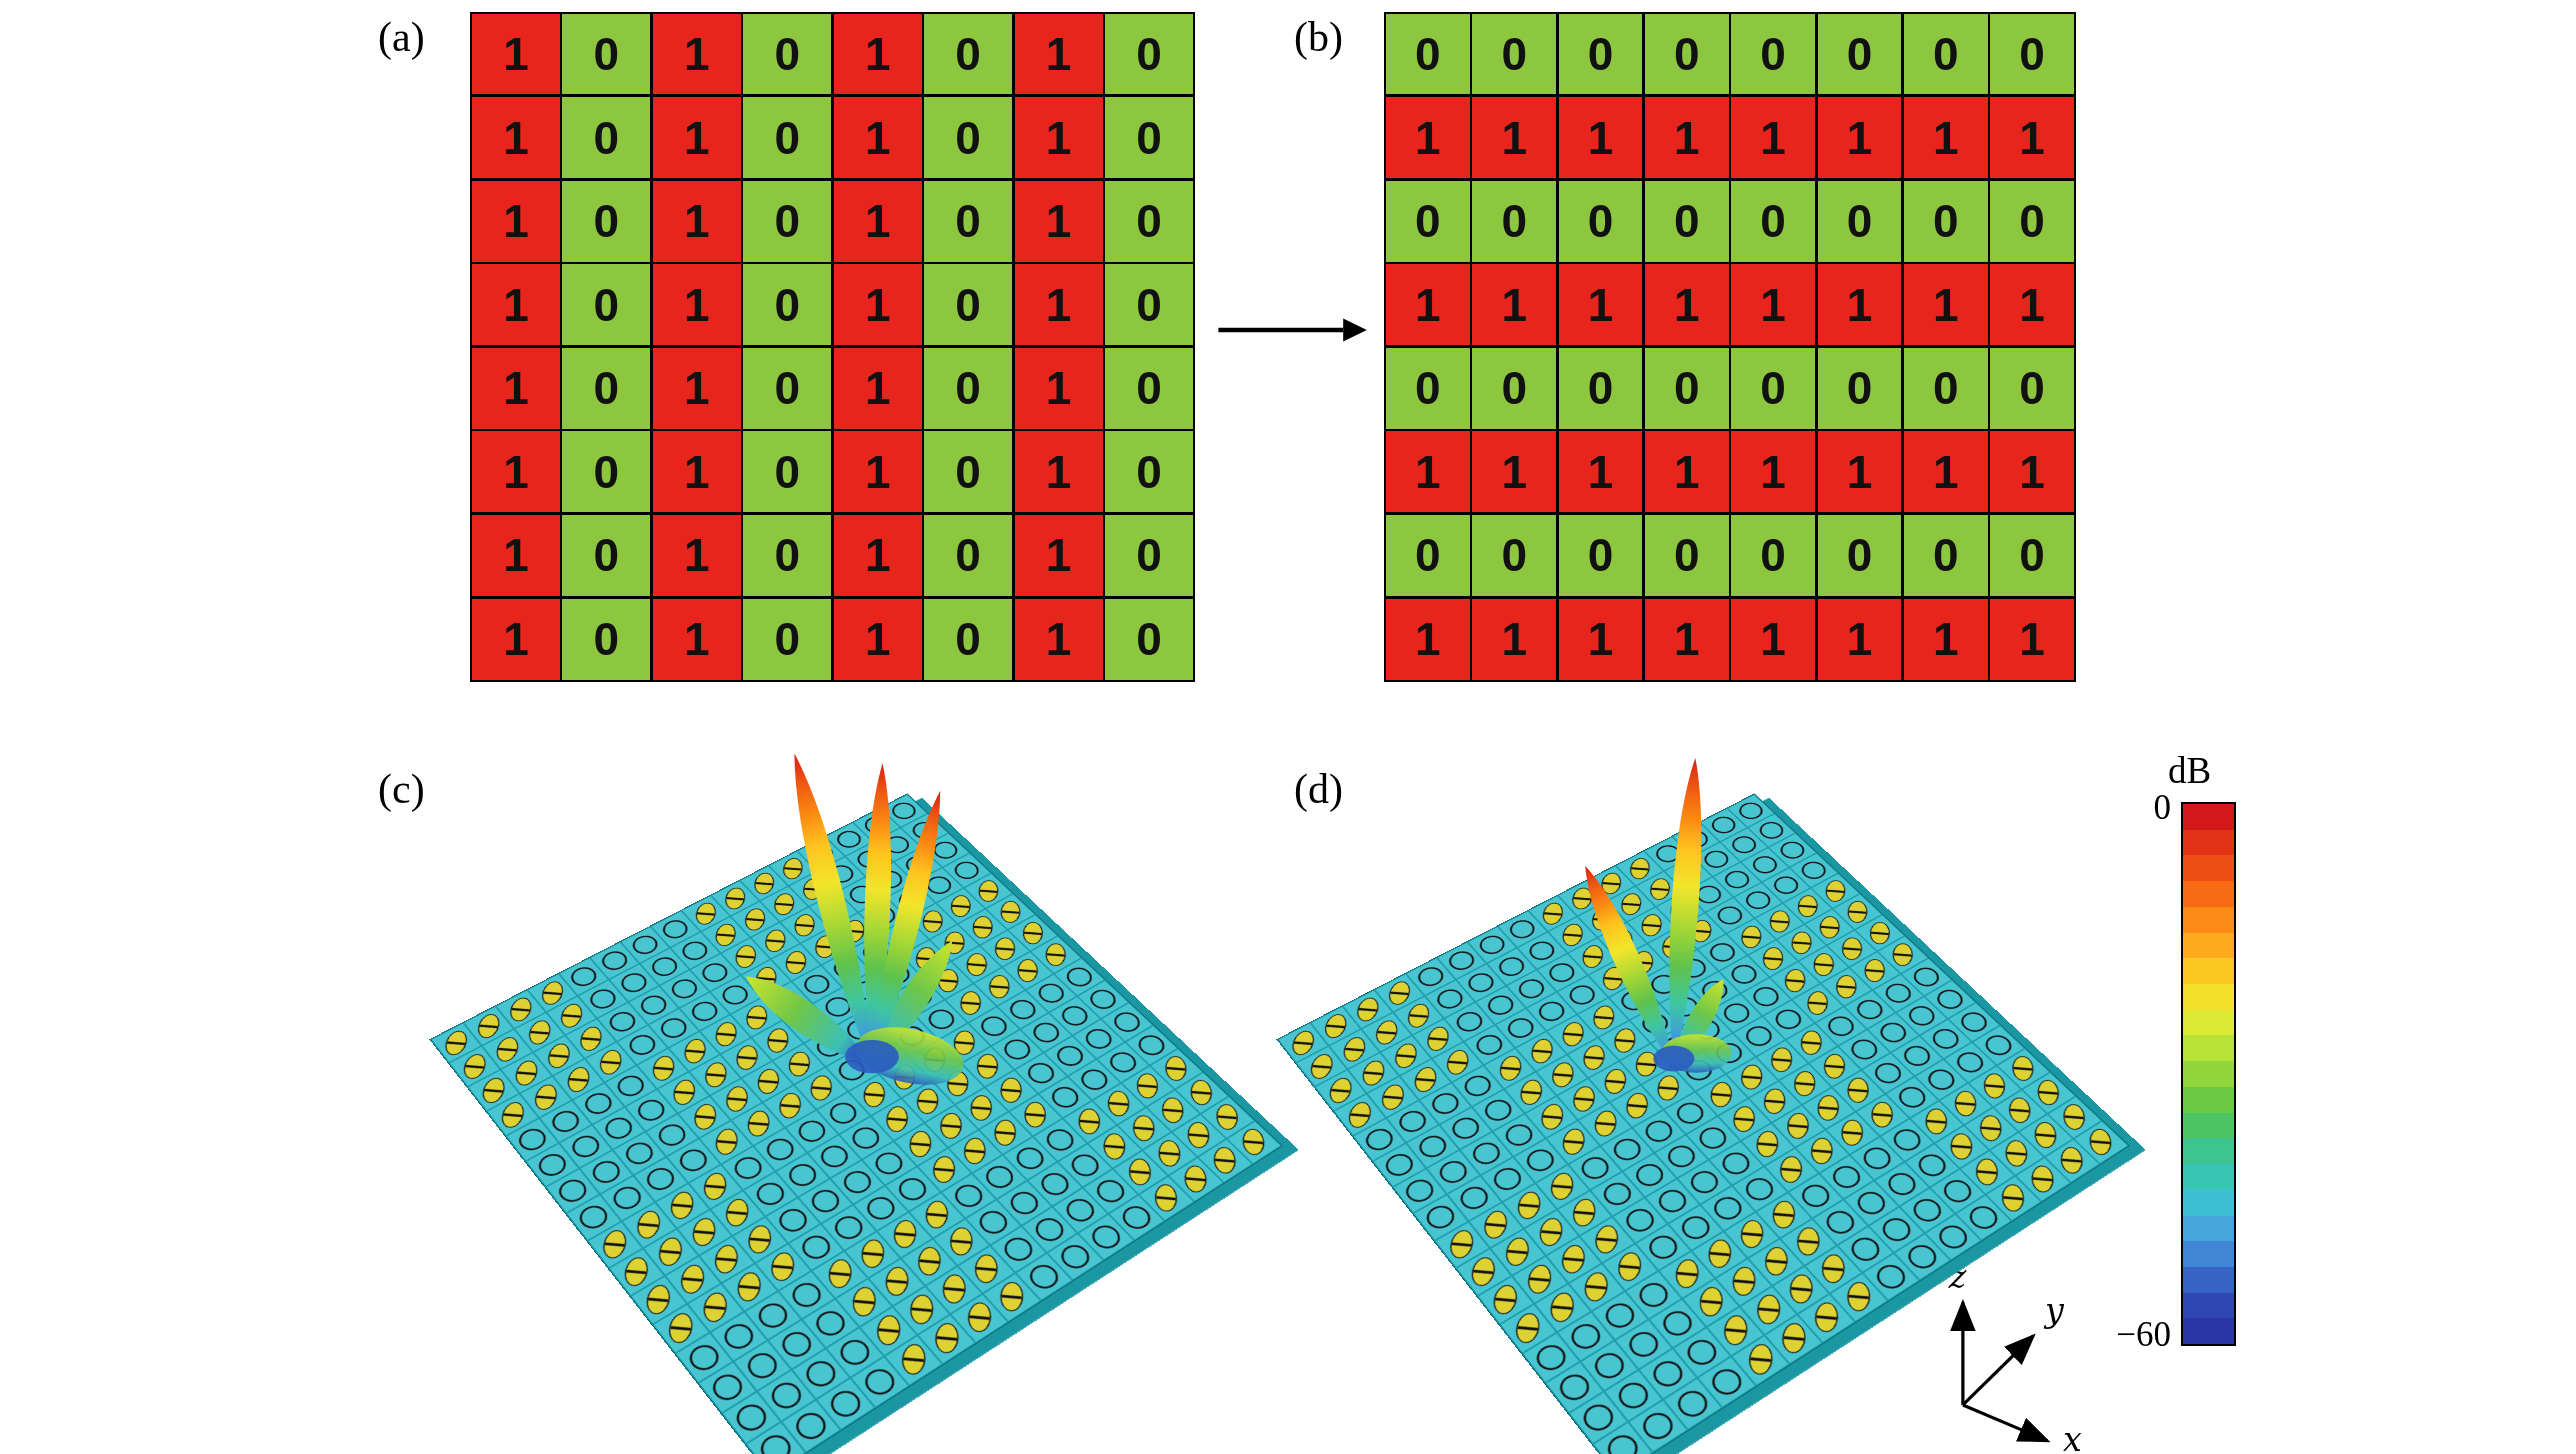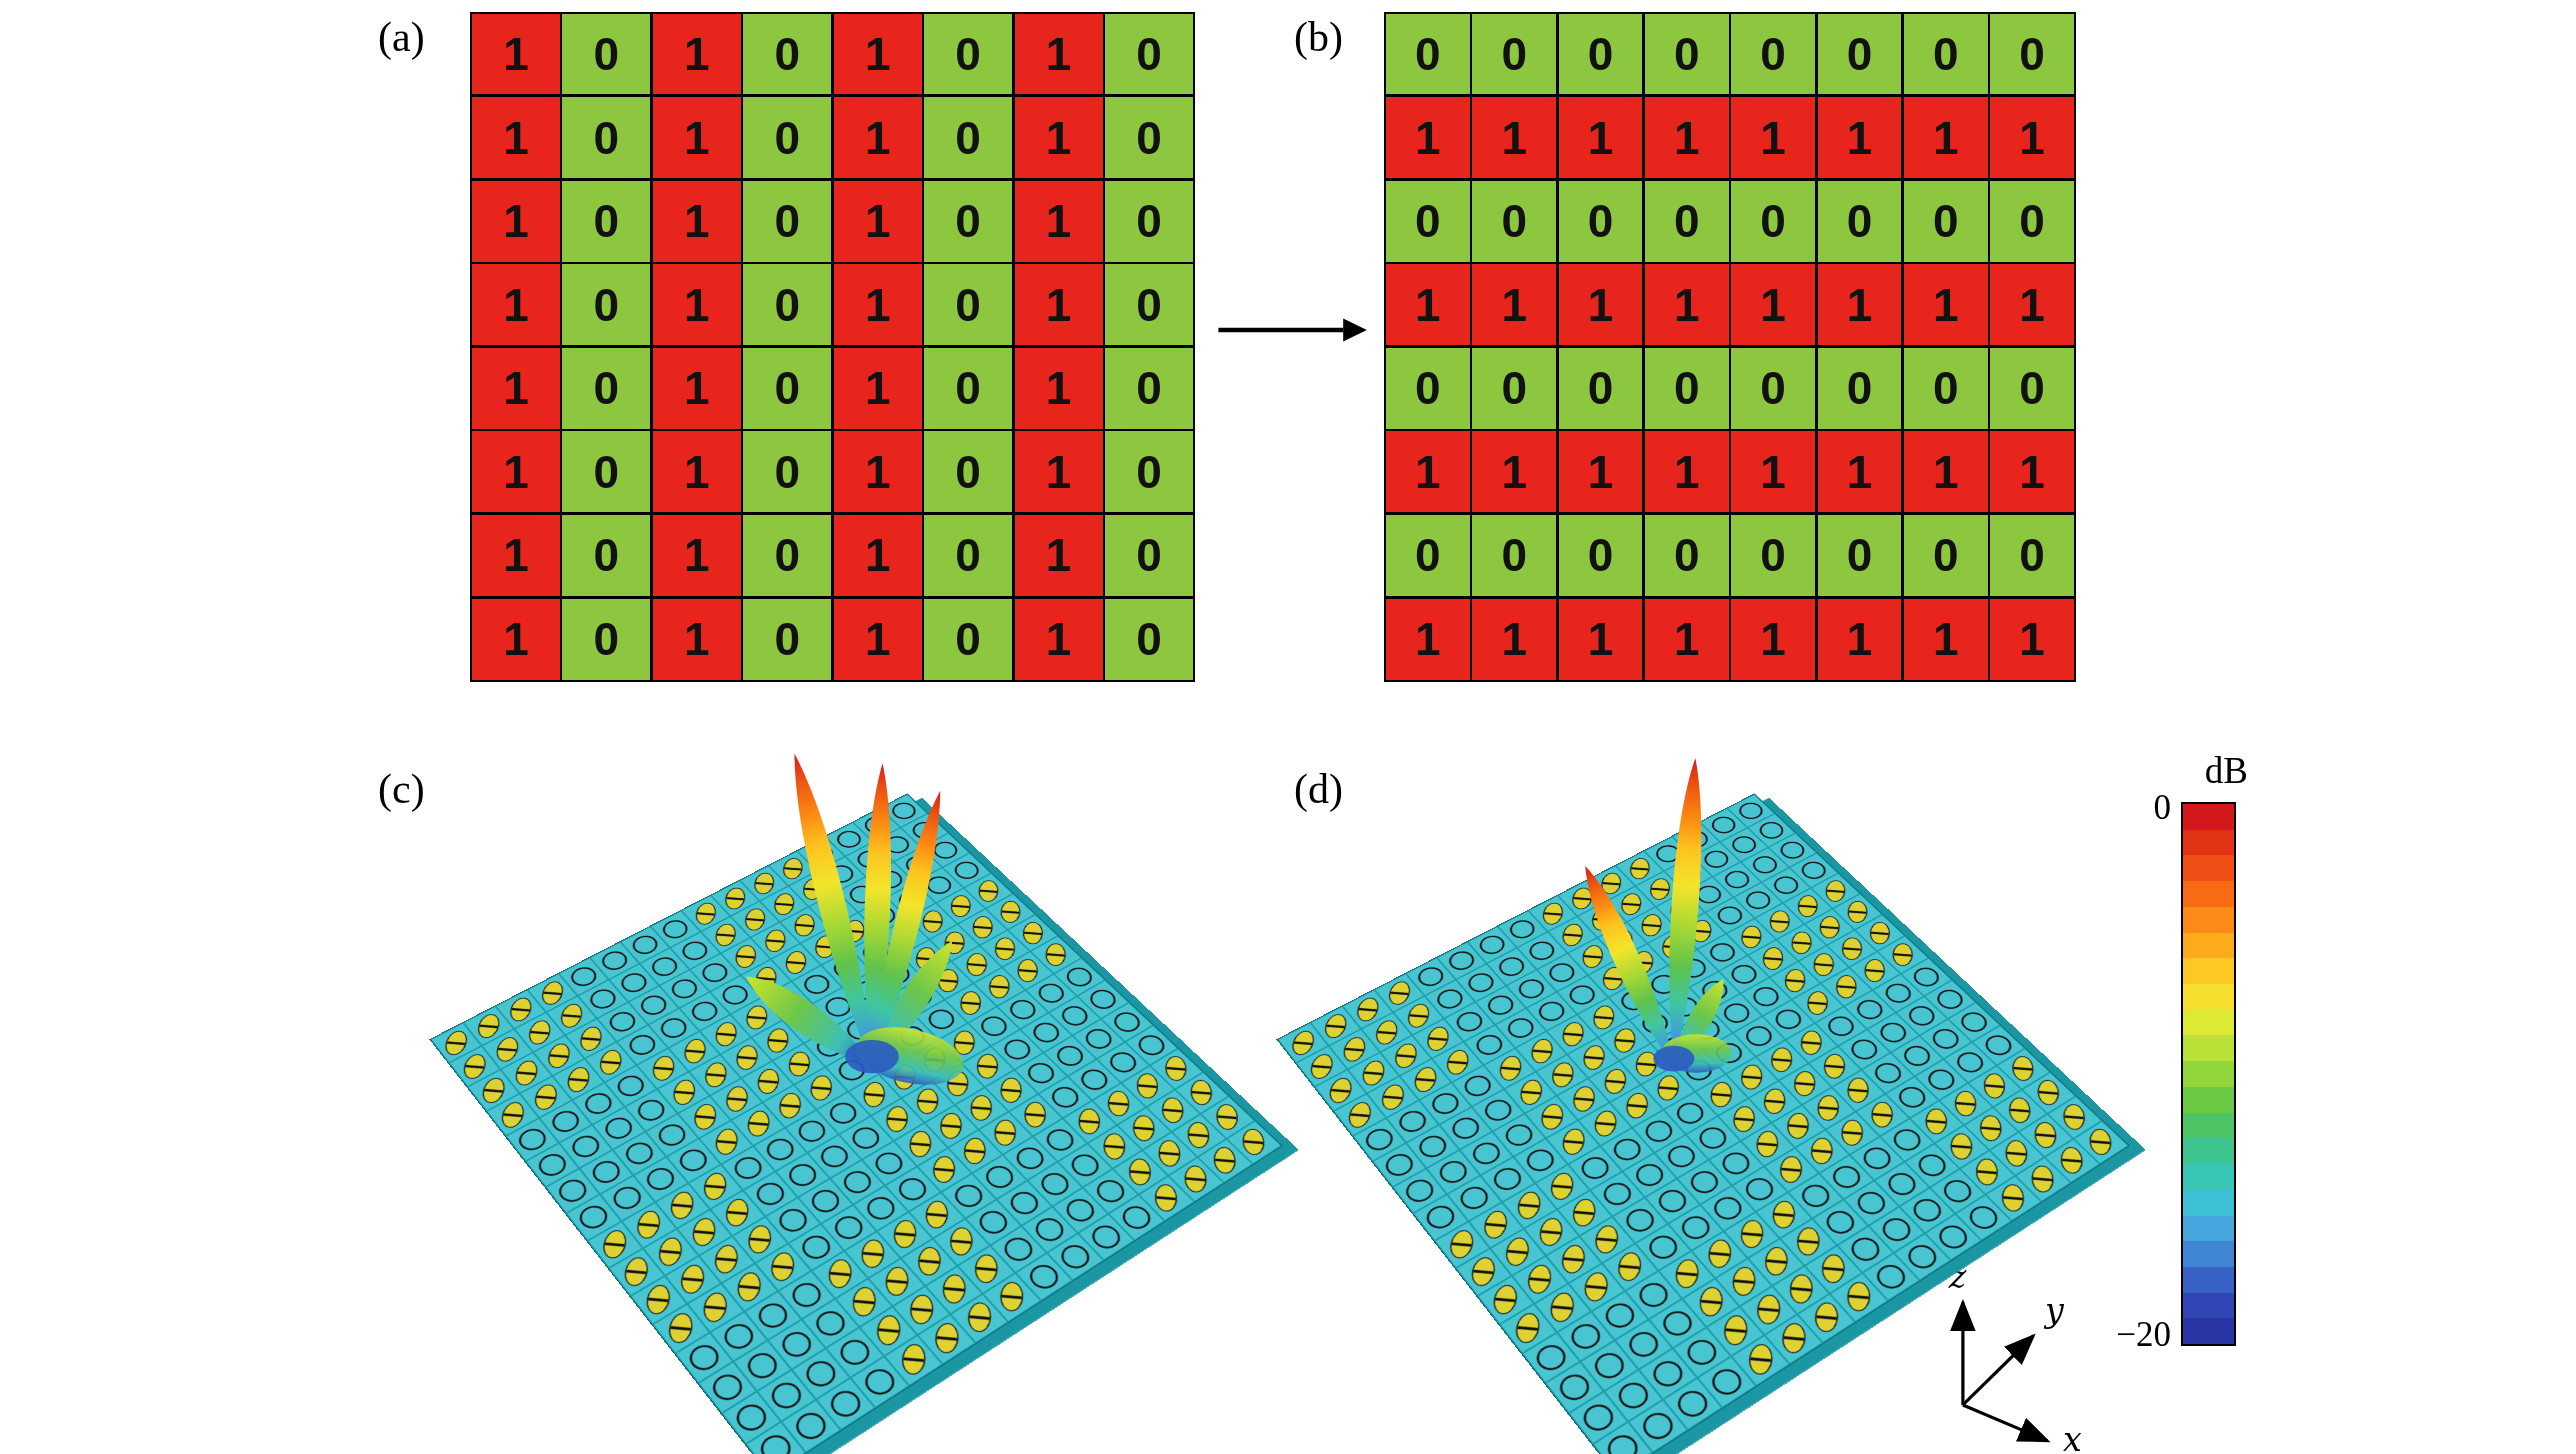--- a/index.html
+++ b/index.html
@@ -28,21 +28,21 @@
       transform:rotate(-48deg);position:relative;overflow:hidden;}
   .e1::after{content:"";position:absolute;left:45%;top:-20%;width:10%;height:140%;background:#101010;}
 
   .beams{position:absolute;z-index:5;overflow:visible;}
   .arrow-svg{position:absolute;overflow:visible;}
 
   
   .cbar{position:absolute;left:2181px;top:802px;width:51px;height:540px;
         border:2.6px solid #000;display:flex;flex-direction:column;}
   .cbseg{flex:1;}
-  .cbar-title{position:absolute;left:2168px;top:749px;width:80px;text-align:right;
+  .cbar-title{position:absolute;left:2168px;top:749px;width:80px;text-align:left;
               font:400 37px "Liberation Serif",serif;}
   .cbar-max{position:absolute;left:2110px;top:788px;width:61px;text-align:right;
             font:400 35px "Liberation Serif",serif;}
   .cbar-min{position:absolute;left:2056px;top:1315px;width:115px;text-align:right;
             font:400 35px "Liberation Serif",serif;}
 
   
   .triad{position:absolute;left:1873px;top:1251px;overflow:visible;}
   .axis-text{font:italic 52px "DejaVu Serif",serif;fill:#000;}
 </style>
@@ -1813,21 +1813,21 @@
       <div class="cbseg" style="background: rgb(76, 196, 100);"></div>
       <div class="cbseg" style="background: rgb(62, 196, 142);"></div>
       <div class="cbseg" style="background: rgb(56, 198, 180);"></div>
       <div class="cbseg" style="background: rgb(62, 192, 212);"></div>
       <div class="cbseg" style="background: rgb(68, 166, 220);"></div>
       <div class="cbseg" style="background: rgb(63, 134, 212);"></div>
       <div class="cbseg" style="background: rgb(55, 99, 198);"></div>
       <div class="cbseg" style="background: rgb(47, 70, 180);"></div>
       <div class="cbseg" style="background: rgb(42, 53, 166);"></div>
     </div>
-  <span class="cbar-min">−20</span>
+  <span class="cbar-min">−60</span>
 
   <svg class="triad" width="276" height="204" viewBox="0 0 430 318">
     <defs>
       <marker id="ah" markerWidth="12" markerHeight="10" refX="9" refY="4" orient="auto">
         <path d="M0,0 L10,4 L0,8 Z" fill="#000"></path>
       </marker>
     </defs>
     <line x1="140" y1="240" x2="140" y2="80" stroke="#000" stroke-width="5" marker-end="url(#ah)"></line>
     <line x1="140" y1="240" x2="250" y2="132" stroke="#000" stroke-width="5" marker-end="url(#ah)"></line>
     <line x1="140" y1="240" x2="272" y2="296" stroke="#000" stroke-width="5" marker-end="url(#ah)"></line>

